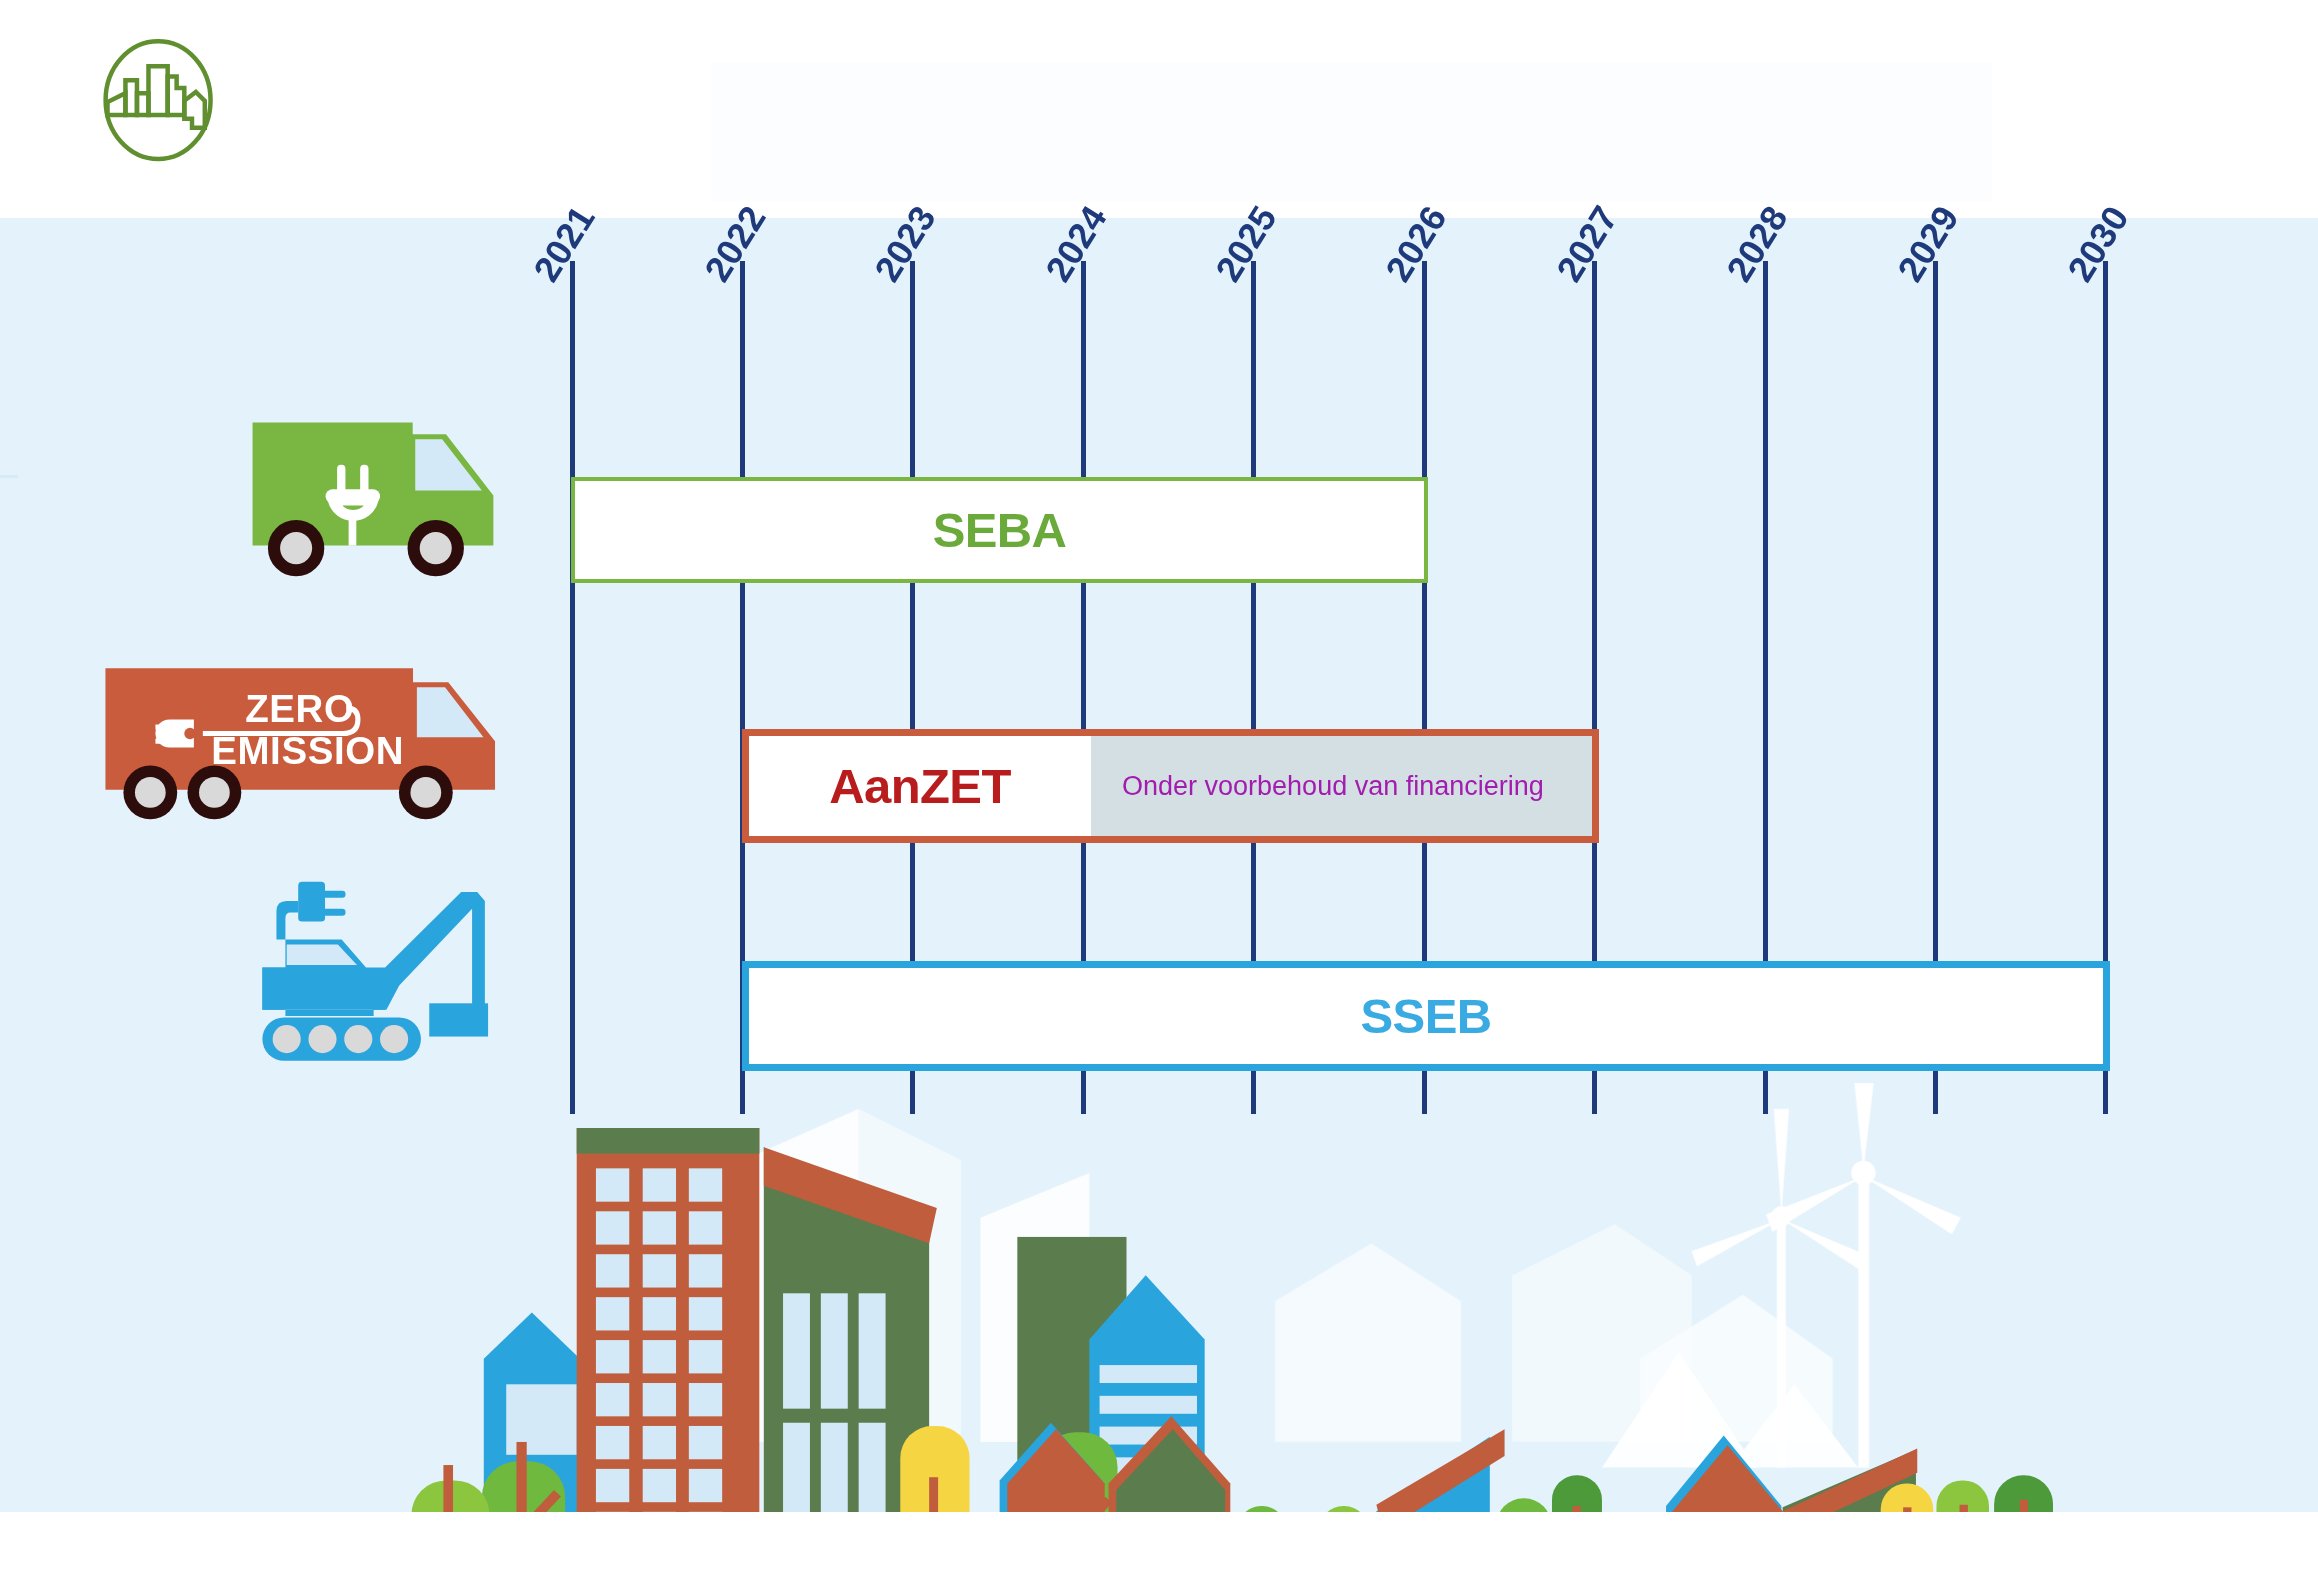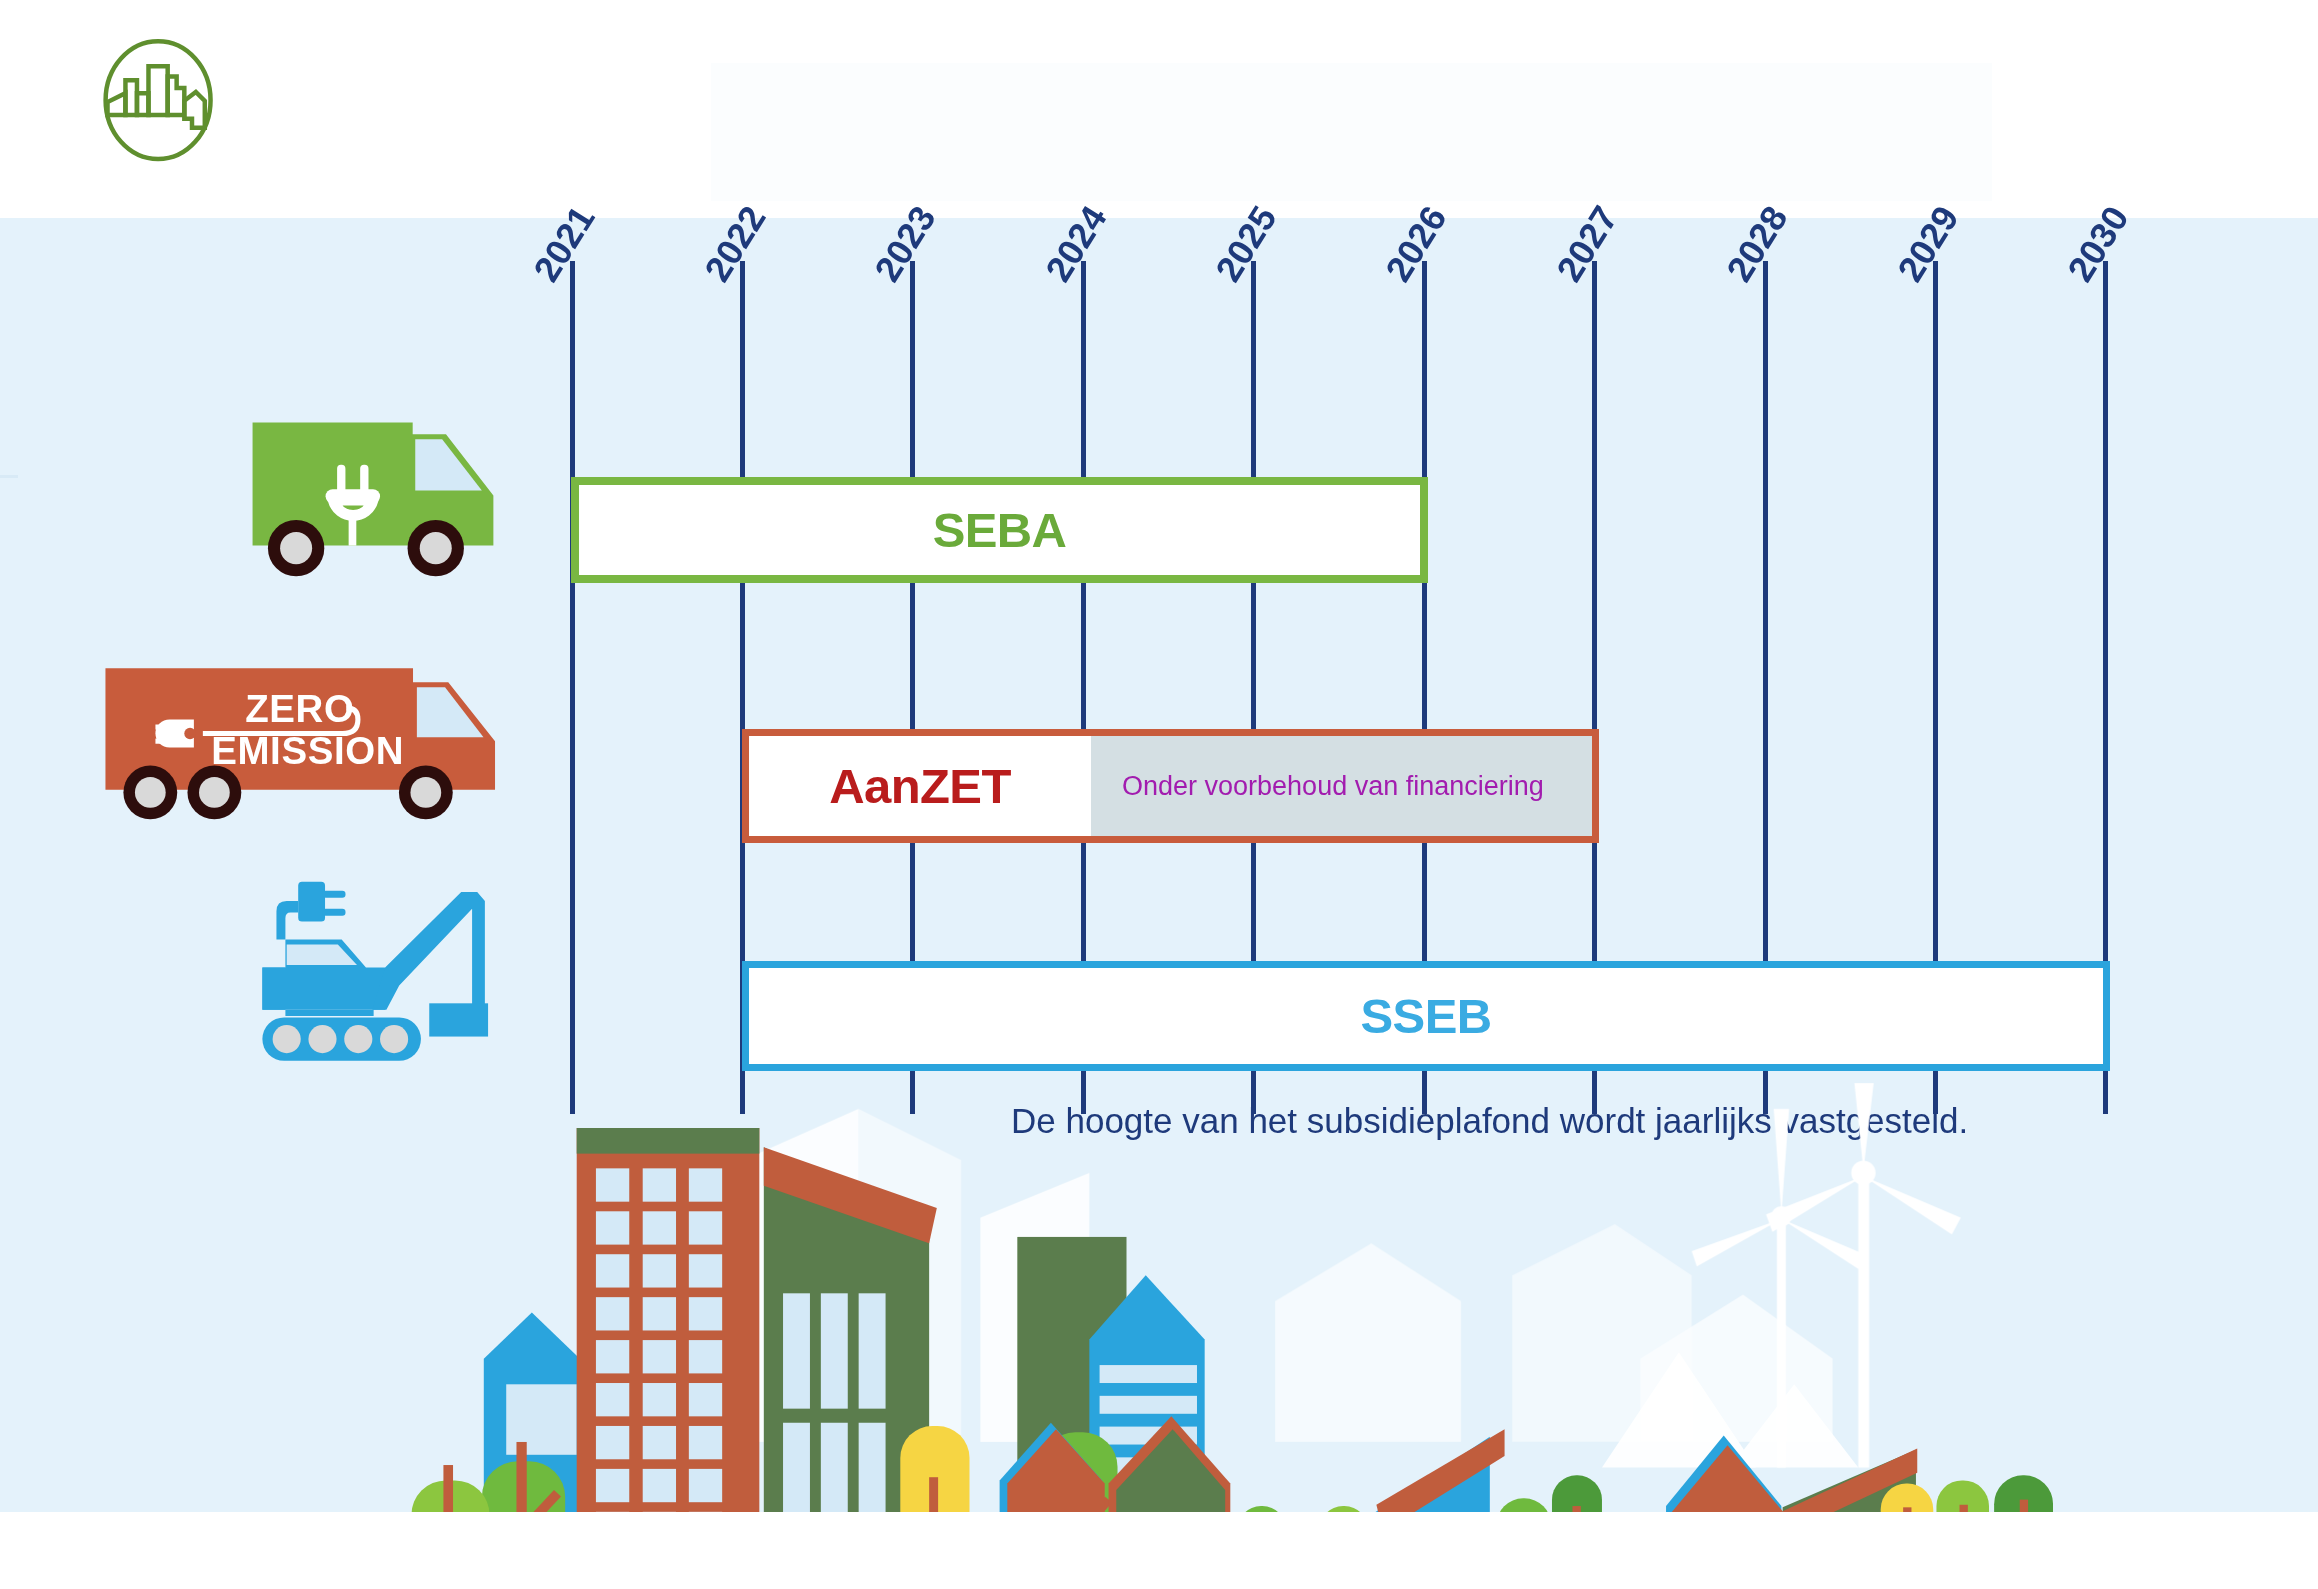--- a/index.html
+++ b/index.html
@@ -49,21 +49,21 @@
   
   .grid-line { position:absolute; width:4.5px; background:#1e3a7b; }
   .year-label {
     position:absolute; font-size:36px; font-weight:700; color:#1e3a7b;
     transform-origin: left bottom; transform: rotate(-58deg);
     white-space:nowrap;
   }
 
   
   .bar { position:absolute; background:#ffffff; display:flex; align-items:center; justify-content:center; }
-  .bar-seba   { border:8px solid #c4b5fd; }
+  .bar-seba   { border:4px solid #c4b5fd; }
   .bar-aanzet { border:7px solid #c85c3c; justify-content:flex-start; }
   .bar-sseb   { border:7px solid #2aa4dd; }
   .bar-label { font-size:49px; font-weight:700; letter-spacing:-0.6px; }
   .lbl-seba   { color:#6aaa3a; }
   .lbl-aanzet { color:#b91c1c; }
   .lbl-sseb   { color:#3aabe2; }
   .aanzet-white { width:342px; height:100%; display:flex; align-items:center; justify-content:center; background:#ffffff; }
   .aanzet-grey  { flex:1; height:100%; background:#d4dfe3; display:flex; align-items:center; padding-left:31px; }
   .aanzet-note  { font-size:27px; color:#a21caf; font-weight:400; white-space:nowrap; }
 
@@ -208,21 +208,20 @@
     </div>
     <div class="aanzet-grey">
       <span class="aanzet-note">Onder voorbehoud van financiering</span>
     </div>
   </div>
 
   <div class="bar bar-sseb" id="bar-sseb" style="left: 742px; top: 961px; width: 1368px; height: 110px; border-color: rgb(42, 164, 221);">
     <span class="bar-label lbl-sseb">SSEB</span>
   </div>
 
-  <div class="footnote">De hoogte van het subsidieplafond wordt jaarlijks vastgesteld.</div>
 
   <div class="city">
     <svg width="2319" height="436" viewBox="0 0 3619 680">
 
       <g fill="#ffffff" opacity="0.85">
         <path d="M1160 120 L1340 40 L1340 560 L1160 560 Z"></path>
         <path d="M1340 40 L1500 120 L1500 560 L1340 560 Z" opacity="0.6"></path>
         <path d="M1530 210 L1700 140 L1700 560 L1530 560 Z"></path>
         <path d="M1990 340 L2140 250 L2280 340 L2280 560 L1990 560 Z" opacity="0.75"></path>
         <path d="M2360 300 L2520 220 L2640 300 L2640 560 L2360 560 Z" opacity="0.6"></path>

